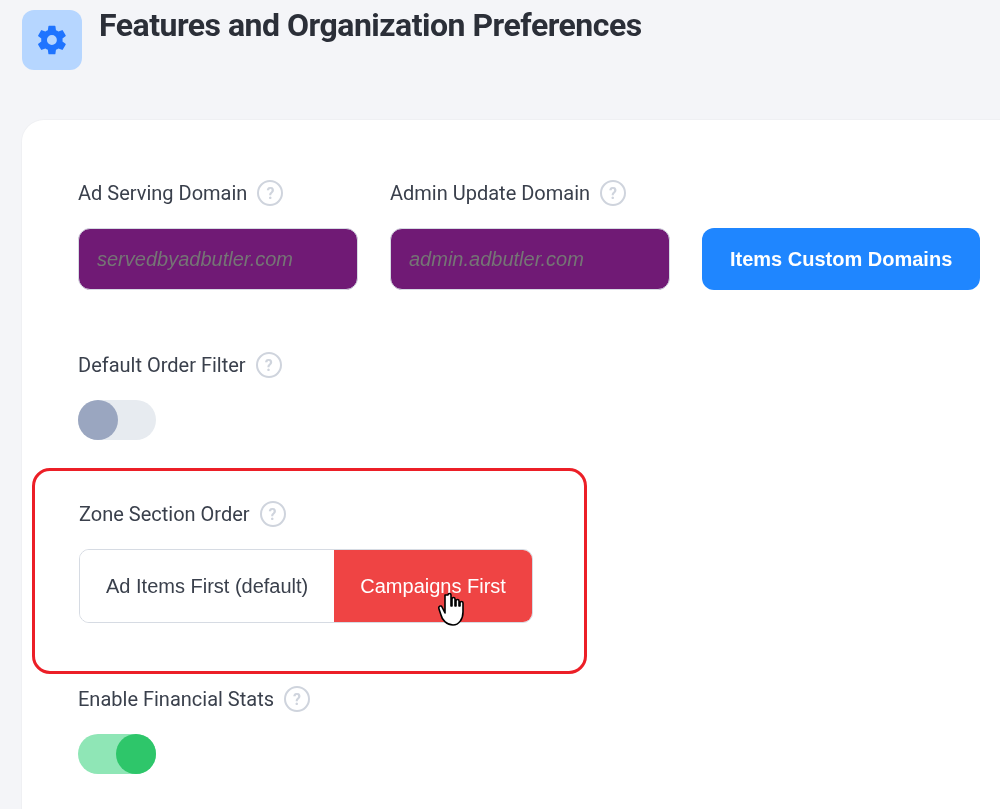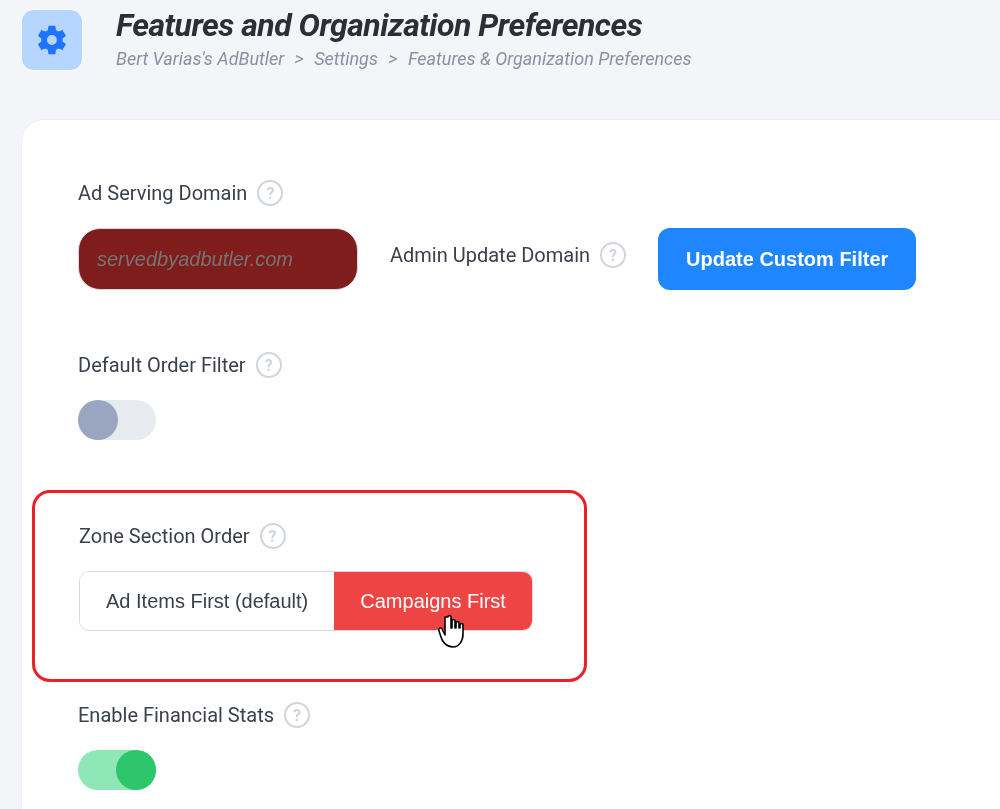--- a/index.html
+++ b/index.html
@@ -17,21 +17,21 @@
     padding: 10px 0 18px 22px;
   }
   .header-icon {
     width: 60px; height: 60px;
     border-radius: 12px;
     background: #b6d6ff;
     display: flex; align-items: center; justify-content: center;
     color: #1f74ff;
     flex: 0 0 auto;
   }
-  .header-text { padding-left: 34px; font-style: italic; }
+  .header-text { padding-left: 17px; }
   .page-title {
     font-size: 32px;
     font-weight: 700;
     color: #2b2f38;
     letter-spacing: -0.5px;
     margin-top: -4px;
   }
   .breadcrumb {
     font-size: 18px;
     color: #8a90a0;
@@ -73,23 +73,23 @@
     color: #cfd4dd;
     font-size: 16px;
     font-weight: 700;
     display: inline-flex;
     align-items: center; justify-content: center;
     cursor: pointer;
     user-select: none;
   }
   .input {
     width: 280px; height: 62px;
-    background: #7f1d1d;
+    background: #701a75;
     border: 1px solid #d6dbe3;
-    border-radius: 22px;
+    border-radius: 12px;
     padding: 0 18px;
     font-size: 20px;
     font-style: italic;
     color: #9aa1af;
   }
   .btn-primary {
     height: 62px;
     padding: 0 28px;
     border: none;
     border-radius: 12px;
@@ -116,34 +116,34 @@
     top: 0;
   }
   .toggle.off { background: #e7ebf0; }
   .toggle.off .knob { left: 0; background: #9aa6c0; }
   .toggle.on  { background: #8fe6b6; }
   .toggle.on  .knob { right: 0; background: #2ec66a; }
 
   
   .highlight {
     position: relative;
-    margin-top: 50px;
+    margin-top: 28px;
     margin-left: -46px;
     width: 555px;
     border: 3px solid #ec1f27;
     border-radius: 18px;
     padding: 30px 44px 48px 44px;
   }
 
   .segmented {
     display: inline-flex;
     border: 1px solid #d6dbe3;
     border-radius: 10px;
     overflow: hidden;
-    height: 60px;
+    height: 74px;
   }
   .segmented button {
     border: none;
     background: #ffffff;
     font-size: 20px;
     padding: 0 26px;
     cursor: pointer;
     color: #3a404c;
   }
   .segmented button.selected {
@@ -152,62 +152,56 @@
     font-weight: 400;
   }
 
   .cursor {
     position: absolute;
     left: 402px; top: 118px;
     width: 36px; height: 40px;
     pointer-events: none;
   }
 
-  .section-financial { margin-top: 20px; }
+  .section-financial { margin-top: 12px; }
 
   svg { display: block; }
 </style>
 </head>
 <body>
 
 <div class="header">
   <div class="header-icon">
     <svg width="34" height="34" viewBox="0 0 24 24" fill="currentColor">
       <path d="M19.4 13a7.8 7.8 0 0 0 .07-1 7.8 7.8 0 0 0-.07-1l2.11-1.65a.5.5 0 0 0 .12-.64l-2-3.46a.5.5 0 0 0-.61-.22l-2.49 1a7.3 7.3 0 0 0-1.73-1l-.38-2.65A.5.5 0 0 0 13.93 2h-4a.5.5 0 0 0-.49.42L9.06 5.07a7.3 7.3 0 0 0-1.73 1l-2.49-1a.5.5 0 0 0-.61.22l-2 3.46a.5.5 0 0 0 .12.64L4.46 11a7.8 7.8 0 0 0-.07 1 7.8 7.8 0 0 0 .07 1l-2.11 1.65a.5.5 0 0 0-.12.64l2 3.46a.5.5 0 0 0 .61.22l2.49-1a7.3 7.3 0 0 0 1.73 1l.38 2.65a.5.5 0 0 0 .49.42h4a.5.5 0 0 0 .49-.42l.38-2.65a7.3 7.3 0 0 0 1.73-1l2.49 1a.5.5 0 0 0 .61-.22l2-3.46a.5.5 0 0 0-.12-.64ZM11.93 15.5A3.5 3.5 0 1 1 15.43 12a3.5 3.5 0 0 1-3.5 3.5Z"></path>
     </svg>
   </div>
   <div class="header-text">
     <h1 class="page-title">Features and Organization Preferences</h1>
-    <div class="breadcrumb">
-      <span class="link">Bert Varias's AdButler</span>
-      <span class="sep">&gt;</span>
-      <span class="link">Settings</span>
-      <span class="sep">&gt;</span>
-      <span>Features &amp; Organization Preferences</span>
-    </div>
   </div>
 </div>
 
 <div class="card">
 
   <div class="row">
     <div class="field">
       <div class="field-label">
         <span>Ad Serving Domain</span>
         <span class="help">?</span>
       </div>
       <input class="input" type="text" placeholder="servedbyadbutler.com" style="">
     </div>
     <div class="field">
       <div class="field-label">
         <span>Admin Update Domain</span>
         <span class="help">?</span>
       </div>
-    </div>
-    <button class="btn-primary">Update Custom Filter</button>
+      <input class="input" type="text" placeholder="admin.adbutler.com" style="">
+    </div>
+    <button class="btn-primary">Items Custom Domains</button>
   </div>
 
   <div class="section">
     <div class="field-label">
       <span>Default Order Filter</span>
       <span class="help">?</span>
     </div>
     <div class="toggle off">
       <div class="knob"></div>
     </div>

